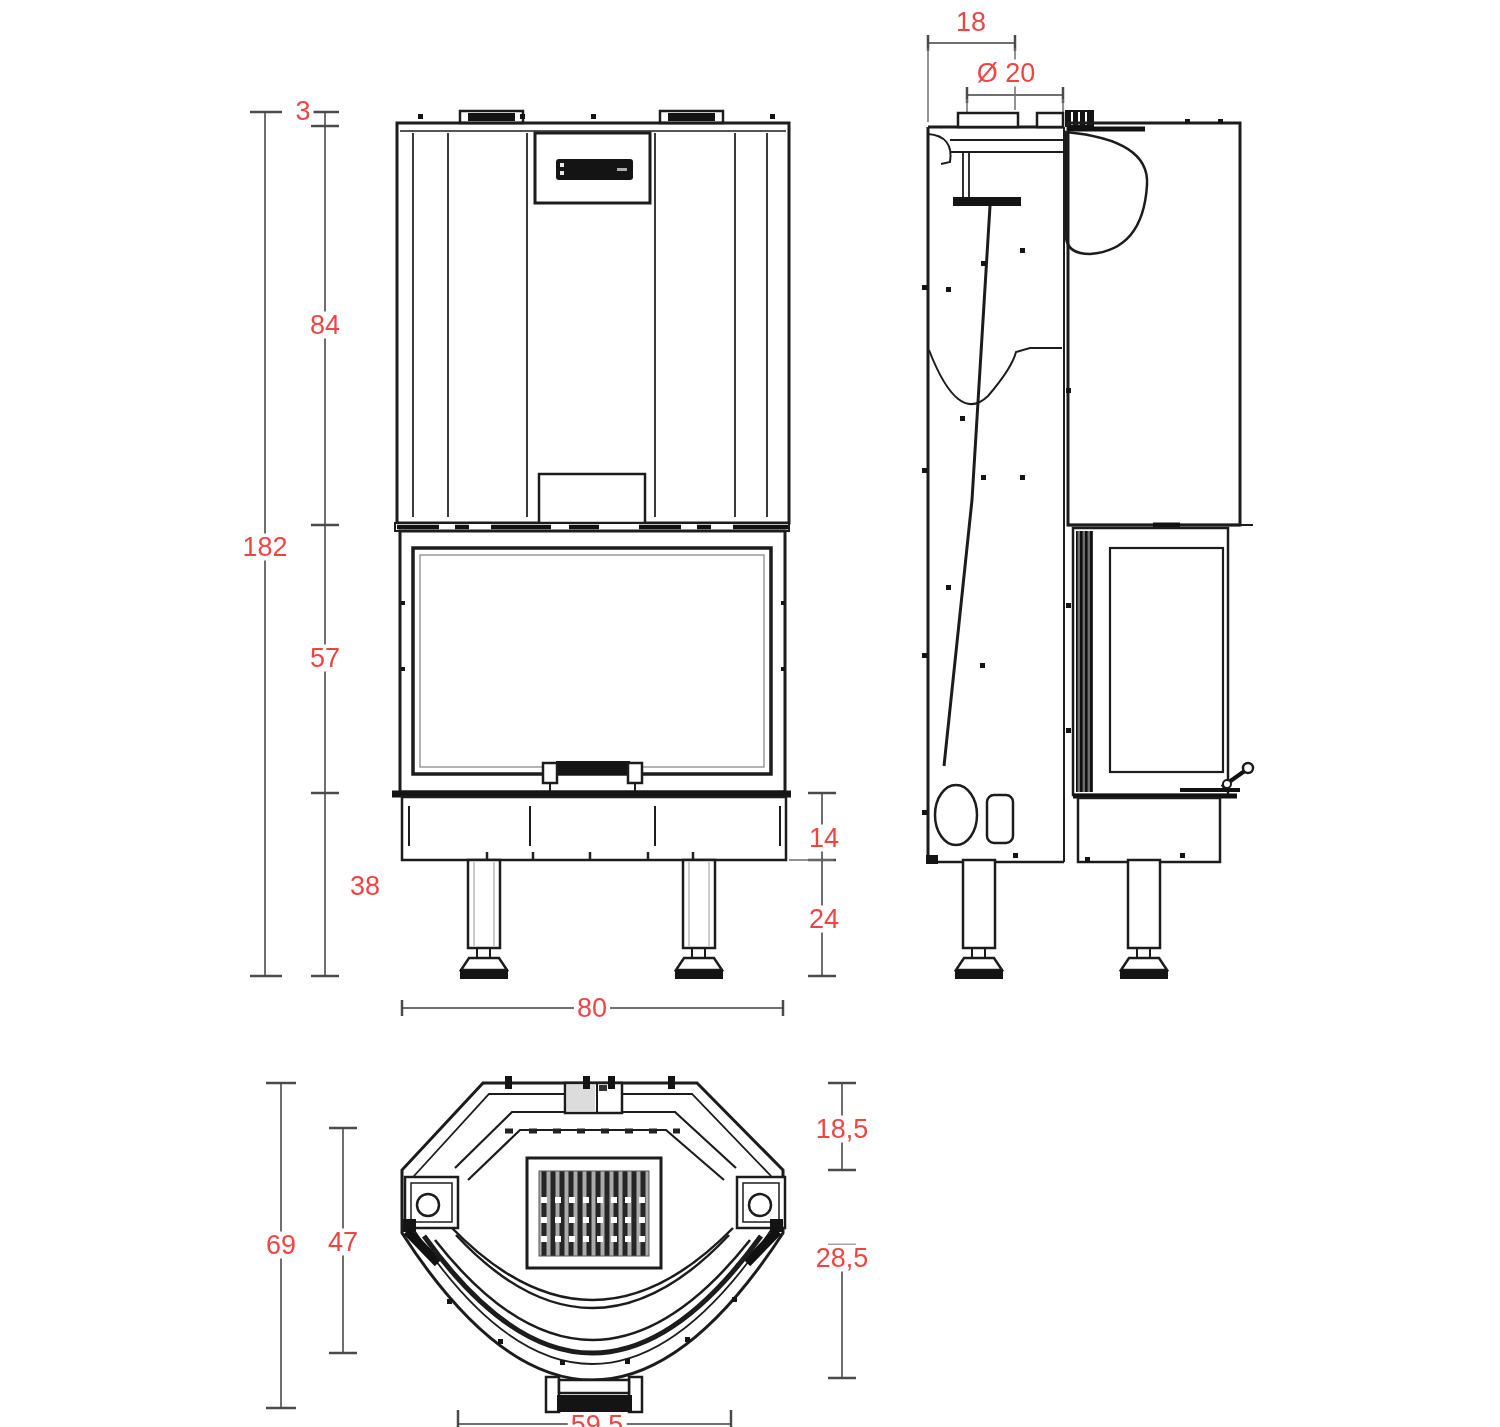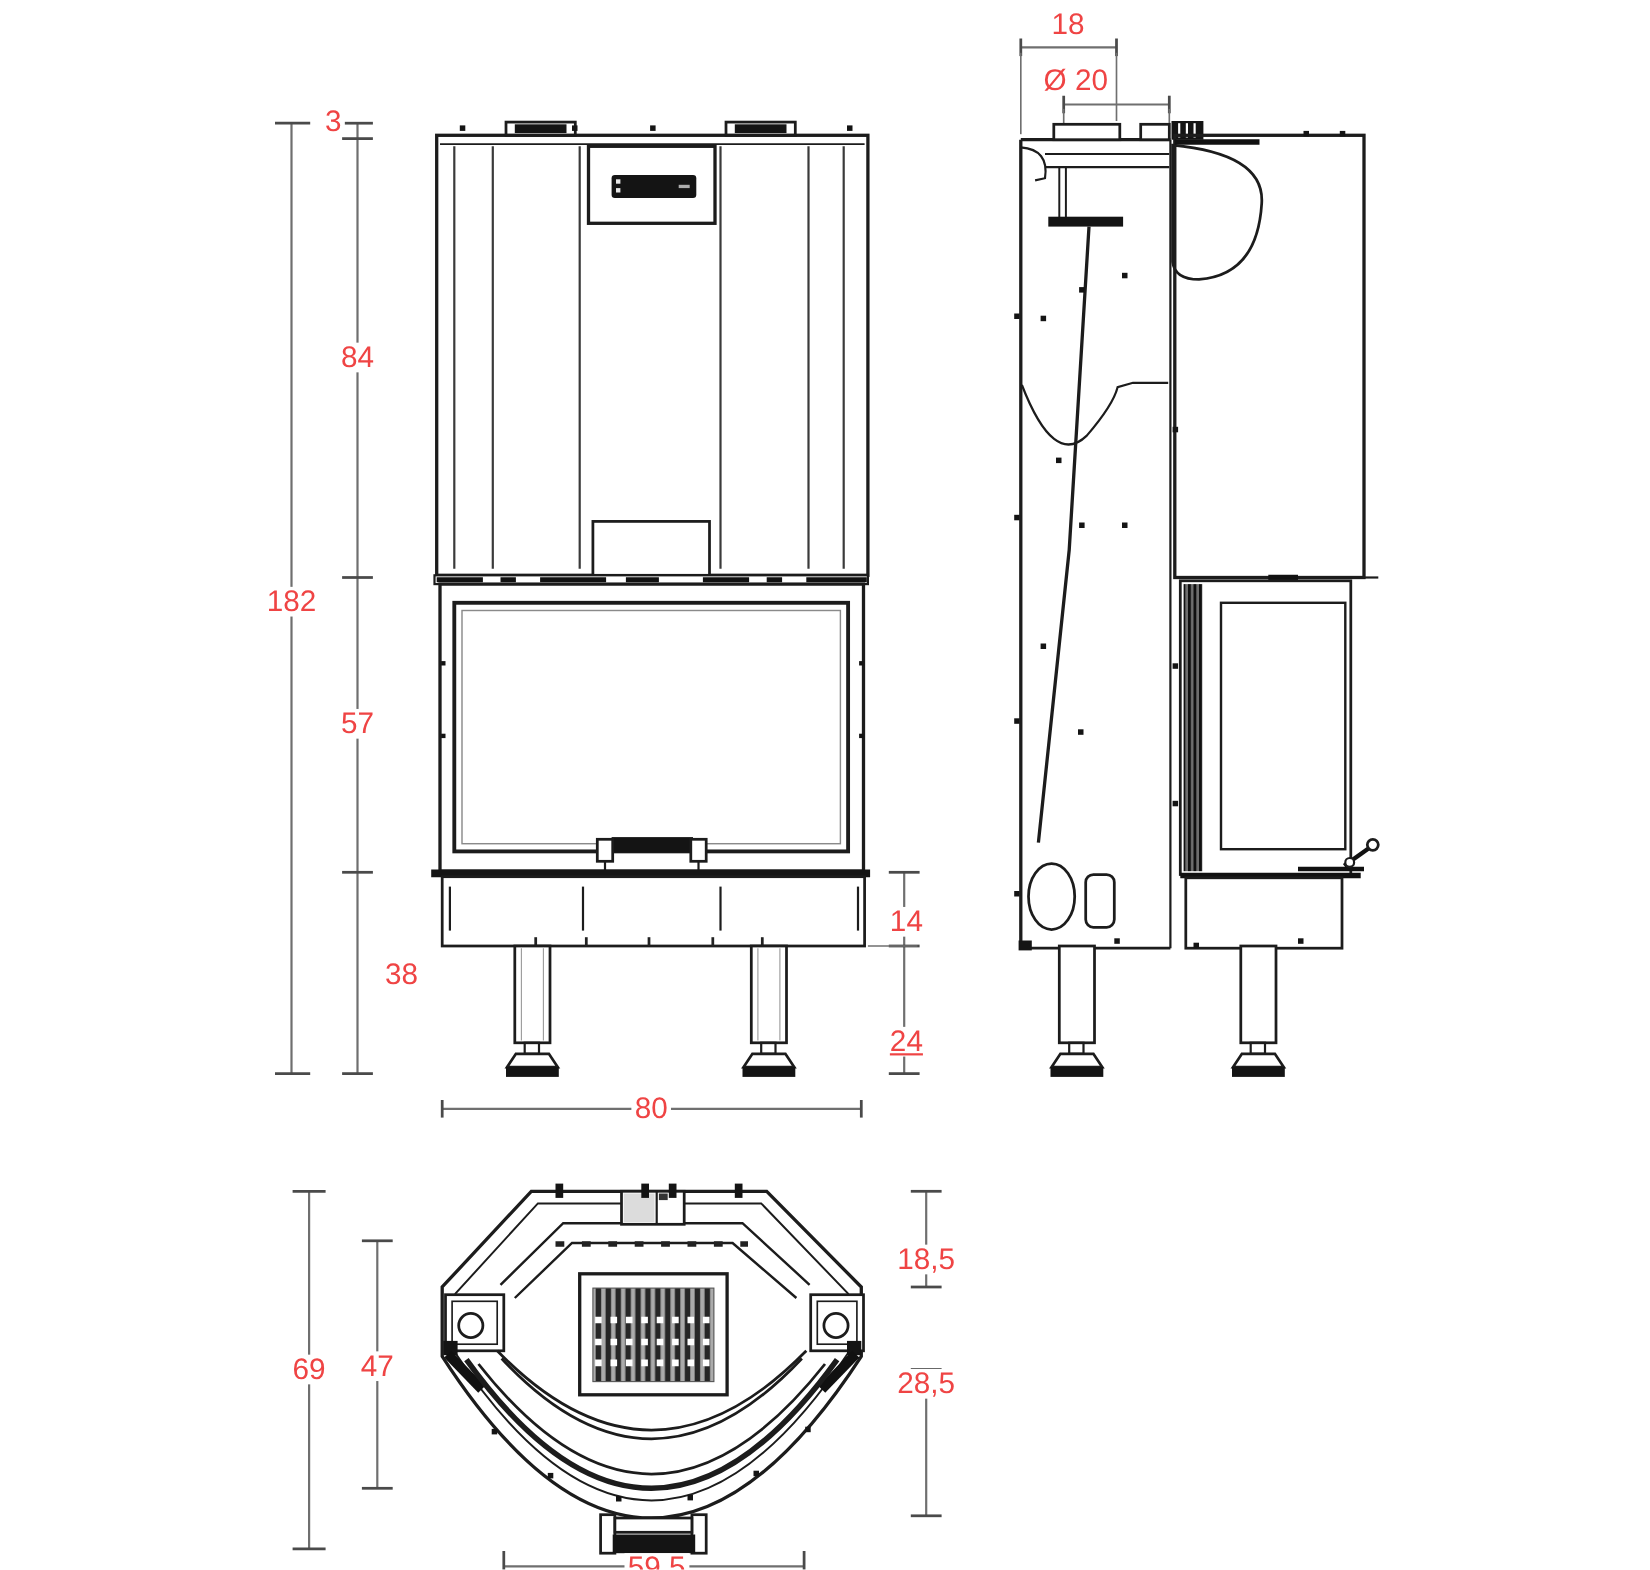--- a/index.html
+++ b/index.html
@@ -329,23 +329,23 @@
     </g>
   </g>
 </svg>
 
 <div class="dim-label" style="left:303px;top:111px;">3</div>
 <div class="dim-label" style="left:325px;top:325px;text-align:center;">84</div>
 <div class="dim-label" style="left:265px;top:547px;">182</div>
 <div class="dim-label" style="left:325px;top:658px;">57</div>
 <div class="dim-label" style="left:333px;top:886px;margin-left:32px;">38</div>
 <div class="dim-label" style="left:824px;top:827px;margin-top:11px;">14</div>
-<div class="dim-label" style="left:824px;top:947px;text-decoration:underline;">24</div>
+<div class="dim-label" style="left:824px;top:919px;">24</div>
 <div class="dim-label" style="left:592px;top:1008px;">80</div>
 <div class="dim-label" style="left:971px;top:22px;">18</div>
-<div class="dim-label" style="left:978px;top:73px;">Ø 20</div>
+<div class="dim-label" style="left:1006px;top:73px;">Ø 20</div>
 <div class="dim-label" style="left:281px;top:1245px;">69</div>
 <div class="dim-label" style="left:343px;top:1242px;">47</div>
-<div class="dim-label" style="left:842px;top:1129px;margin-top:16px;">18,5</div>
+<div class="dim-label" style="left:842px;top:1129px;">18,5</div>
 <div class="dim-label" style="left:842px;top:1258px;text-align:center;">28,5</div>
 <div class="dim-label bottom-clip" style="left:597px;top:1412px;">59,5</div>
 
 </div>
 
 </body></html>

